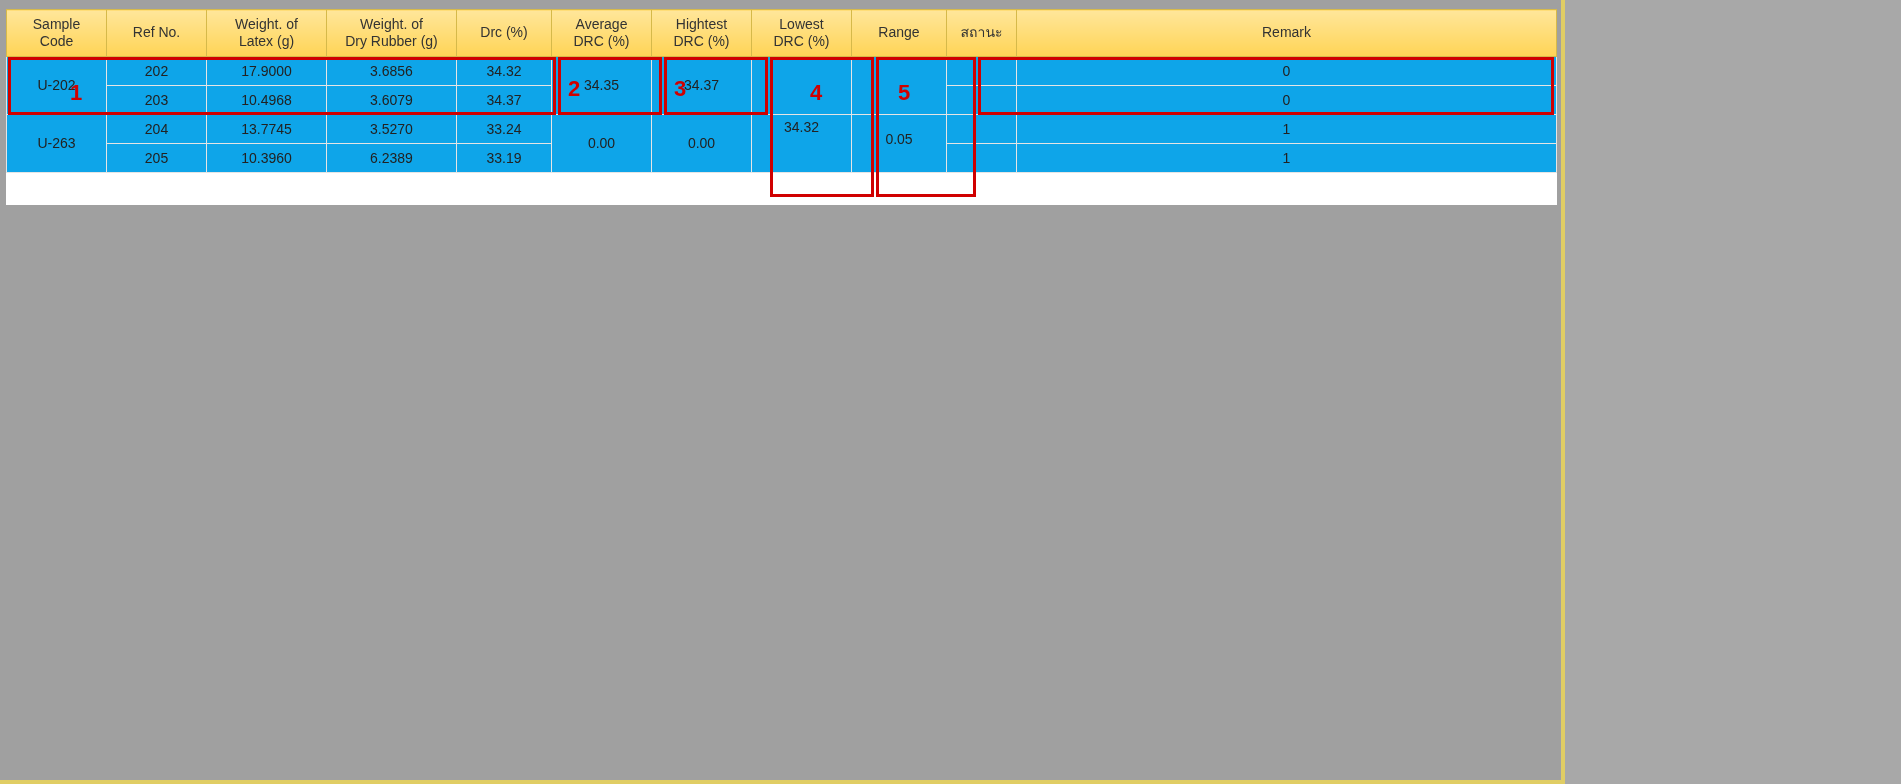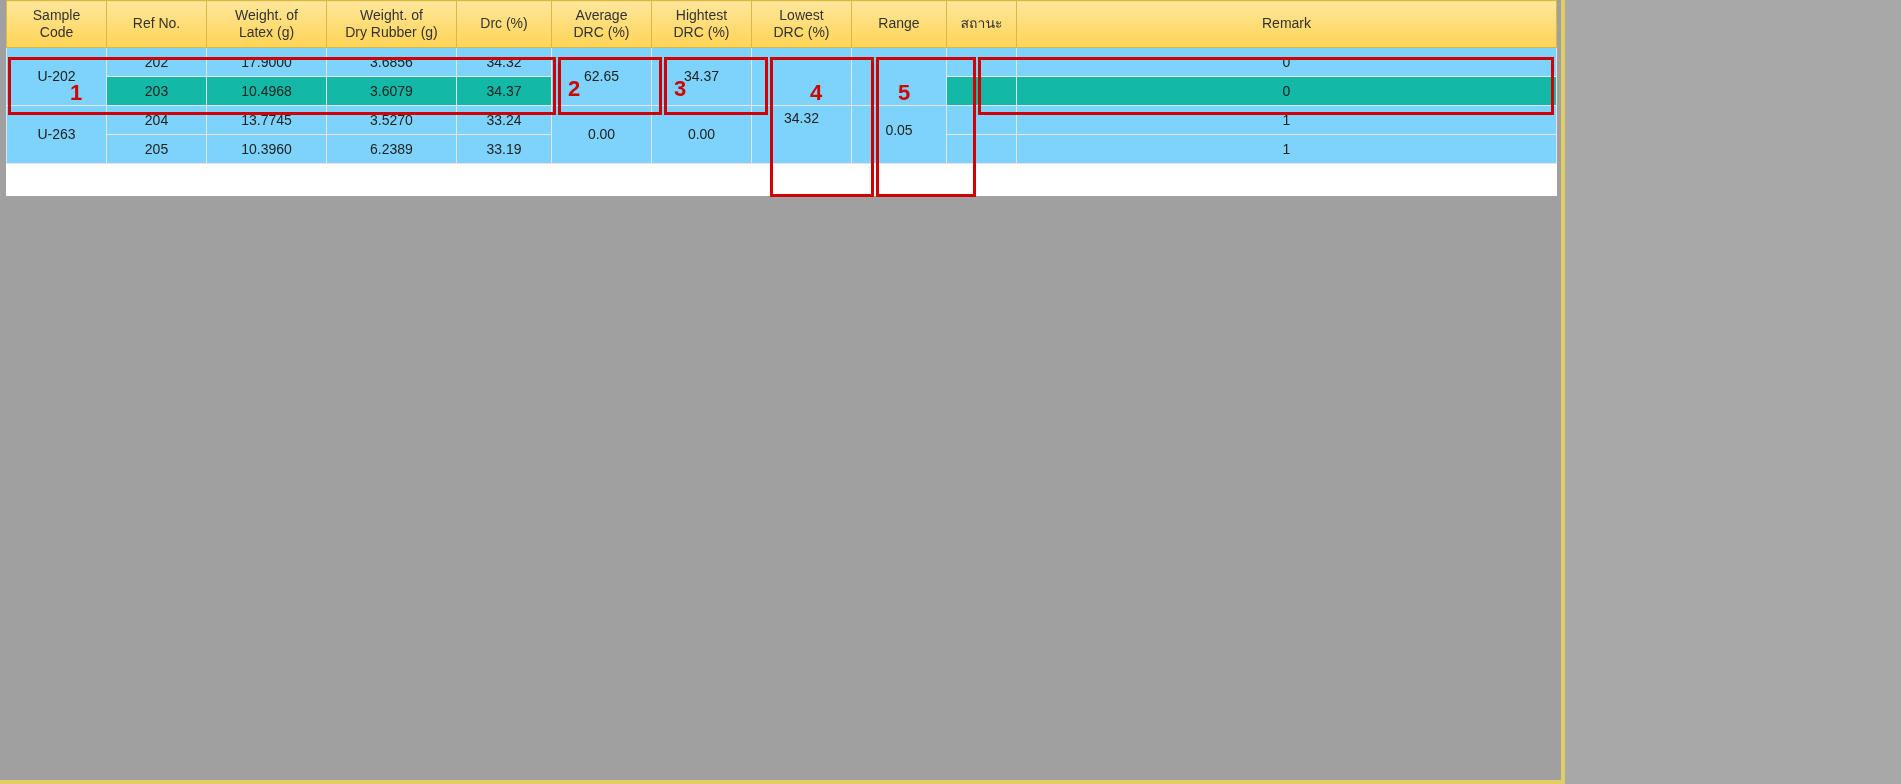--- a/index.html
+++ b/index.html
@@ -1,24 +1,24 @@
 <!DOCTYPE html>
 <html><head>
 <meta charset="utf-8">
 <style>
   html,body{margin:0;padding:0;width:1901px;height:784px;font-family:Arial,Helvetica,sans-serif;font-size:15px;}
   body{background:#a8a8a8;}
   .canvas{position:relative;width:1565px;height:784px;margin:0;background:#a0a0a0;border-right:4px solid #e0cd64;border-bottom:4px solid #e0cd64;box-sizing:border-box;}
-  .data-area{position:absolute;left:6px;top:0;right:4px;height:196px;background:#ffffff;}
+  .data-area{position:absolute;left:6px;top:9px;right:4px;height:196px;background:#ffffff;}
   table.grid{border-collapse:collapse;width:100%;}
   table.grid th{background:linear-gradient(#ffe69a,#ffd455);color:#333;font-weight:normal;text-align:center;padding:6px 4px;border:1px solid #d6b94a;font-size:14px;line-height:1.2;}
   table.grid td{border:1px solid #e5e5e5;text-align:center;padding:6px 4px;font-size:14px;color:#222;}
-  tr.hl td{background:#14b8a6;}
+  tr.hl td{background:#0ea5e9;}
   td.hl{background:#c7ddf4;}
-  tr.white td{background:#7dd3fc;}
+  tr.white td{background:#0ea5e9;}
   .c-sample{width:100px;}
   .c-ref{width:100px;}
   .c-wl{width:120px;}
   .c-wdr{width:130px;}
   .c-drc{width:95px;}
   .c-avg{width:100px;}
   .c-hi{width:100px;}
   .c-lo{width:100px;}
   .c-range{width:95px;}
   .c-status{width:70px;}
@@ -60,21 +60,21 @@
           <th>Remark</th>
         </tr>
       </thead>
       <tbody id="grid-body">
           <tr class="white">
             <td rowspan="2" class="hl">U-202</td>
             <td>202</td>
             <td>17.9000</td>
             <td>3.6856</td>
             <td>34.32</td>
-            <td rowspan="2" class="hl">62.65</td>
+            <td rowspan="2" class="hl">34.35</td>
             <td rowspan="2" class="hl">34.37</td>
             <td rowspan="2" class="hl"></td>
             <td rowspan="2" class="hl"></td>
             <td></td>
             <td>0</td>
           </tr>
           <tr class="hl">
             <td>203</td>
             <td>10.4968</td>
             <td>3.6079</td>

